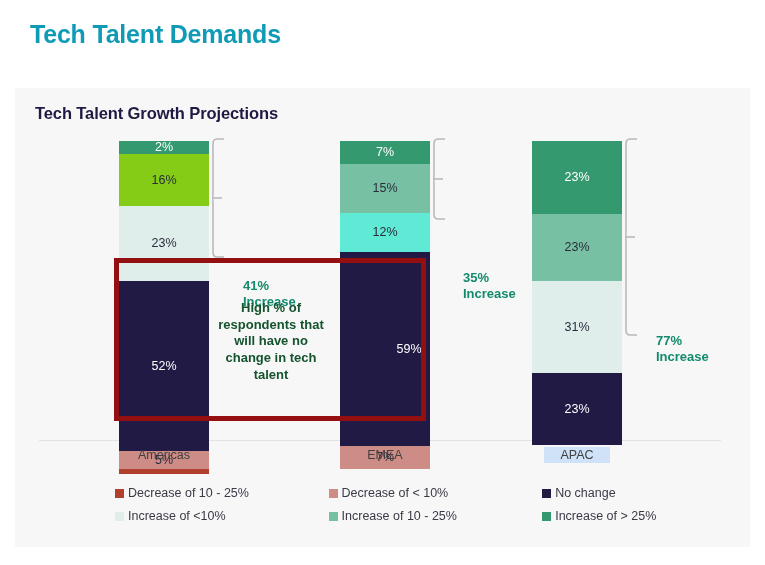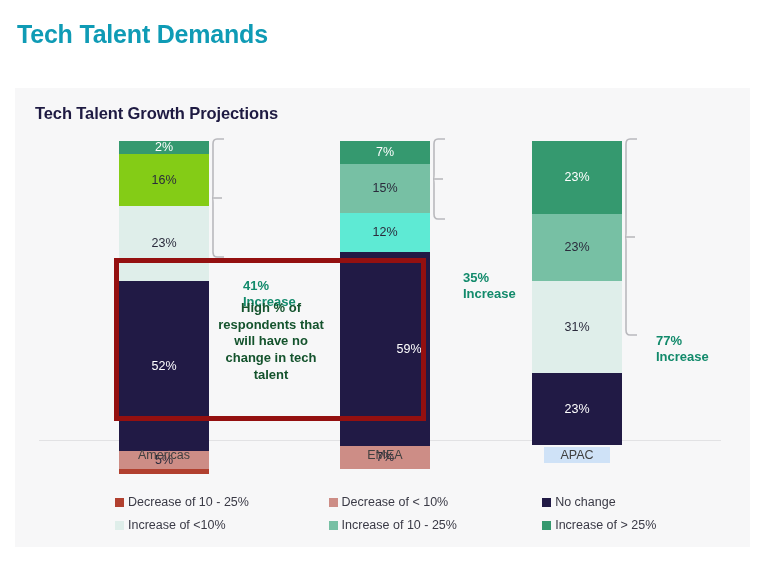--- a/index.html
+++ b/index.html
@@ -12,21 +12,21 @@
     height: 565px;
     position: relative;
     font-family: "Liberation Sans", sans-serif;
     overflow: hidden;
     -webkit-font-smoothing: antialiased;
   }
 
   
   #page-title {
     position: absolute;
-    left: 17px;
+    left: 30px;
     top: 20px;
     font-size: 25px;
     font-weight: bold;
     color: #0f9bb5;
     letter-spacing: -0.2px;
   }
 
   
   #chart-card {
     position: absolute;
@@ -140,21 +140,21 @@
   
   #legend {
     position: absolute;
     left: 100px;
     top: 398px;
     width: 560px;
   }
   .legend-row {
     display: flex;
     height: 23px;
-    align-items: flex-end;
+    align-items: flex-start;
     gap: 32px;
   }
   .legend-item {
     display: flex;
     align-items: center;
     font-size: 12.5px;
     color: #3a3a46;
   }
   .legend-item:nth-child(1) { width: 205px; }
   .legend-item:nth-child(2) { width: 205px; }

